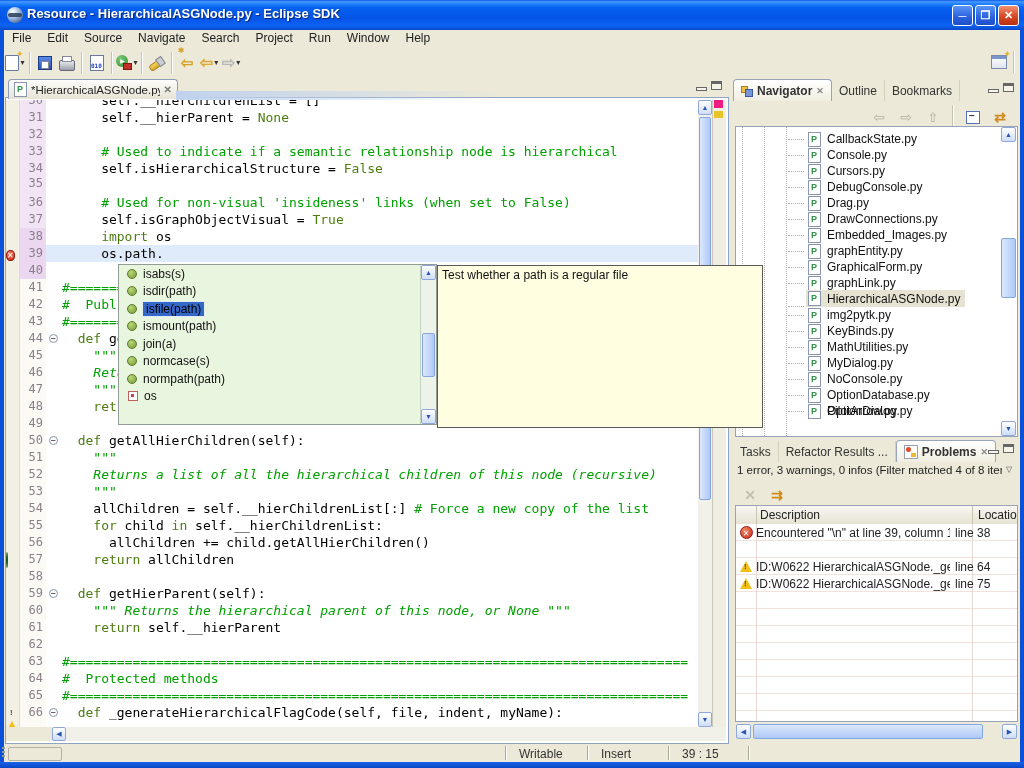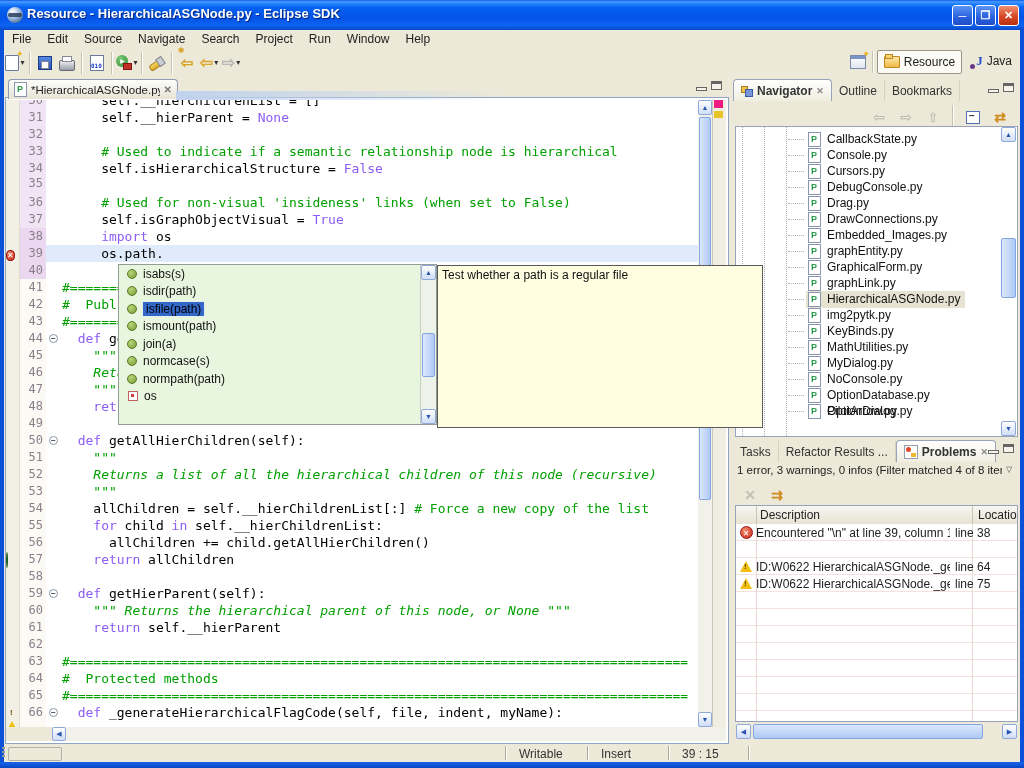--- a/index.html
+++ b/index.html
@@ -14,21 +14,21 @@
     background:radial-gradient(circle at 35% 30%,#eef4fc 10%,#9ab6dc 45%,#31507c 95%)}
   #app-icon::after{content:"";position:absolute;left:1px;top:6px;width:14px;height:4px;background:#22344e;border-radius:2px;opacity:.8}
   .winbtn{top:5px;width:21px;height:21px;border:1px solid #fff;border-radius:3px;color:#fff;
     display:flex;align-items:center;justify-content:center;font-size:11px;font-weight:bold;box-sizing:border-box;
     background:linear-gradient(#5a95f5,#2a60dd 60%,#1e4fc8)}
   .winbtn.close{background:linear-gradient(#f09070,#d84826 55%,#b83010)}
   #edge-l{left:0;top:30px;width:4px;height:733px;background:#0a50d8}
   #edge-r{left:1020px;top:30px;width:4px;height:733px;background:#0a50d8}
   #edge-b{left:0;top:762px;width:1024px;height:6px;background:linear-gradient(#1a63ea,#0a48c4)}
   
-  #menubar{left:4px;top:30px;width:1016px;height:17px;display:flex;align-items:center}
+  #menubar{left:4px;top:30px;width:1016px;height:17px;display:flex;align-items:flex-start}
   .menu-item{padding:1px 8px;color:#222;font-size:12px}
   #toolbar{left:4px;top:47px;width:1016px;height:31px;display:flex;align-items:center}
   .tsep{width:1px;height:22px;background:#c6c2ae;border-right:1px solid #fff;margin:0 3px}
   .tbtn{display:inline-flex;align-items:center;justify-content:center;min-width:22px;height:24px;position:relative}
   .dd{font-size:8px;color:#333;margin-left:1px}
   .ib{display:inline-block;position:relative}
   .i-new-wizard{width:12px;height:14px;background:#fff;border:1px solid #6a7a9a;border-radius:1px}
   .i-new-wizard::after{content:"✦";position:absolute;right:-5px;top:-7px;color:#e8b420;font-size:9px}
   .i-save{width:12px;height:12px;background:linear-gradient(#5a8ae0,#2a55b8);border:1px solid #1a3a88}
   .i-save::after{content:"";position:absolute;left:2px;bottom:0;width:6px;height:6px;background:#fff;border:1px solid #889}
@@ -72,21 +72,21 @@
   .chrome.max{border-top-width:3px}
   #ed-view{left:6px;top:100px;width:692px;height:627px;overflow:hidden;background:#fff}
   .l-marker{left:0;top:0;width:13px;height:627px;background:#f2f0e4;border-right:1px solid #e0ddd0}
   .l-gutter{left:14px;top:0;width:26px;height:627px;background:#fbfaf5}
   .l-diff1{left:14px;top:0;width:26px;height:128px;background:#f1e5f5}
   .l-diff2{left:14px;top:128px;width:26px;height:51px;background:#ebd7f0}
   .l-cur{left:40px;height:17px;right:0;background:#dfeafa}
   .crow{left:0;right:0;height:17px}
   .lnum{position:absolute;left:14px;width:23px;text-align:right;font:12px/17px "DejaVu Sans Mono",monospace;color:#8a7f8a}
   .ltext{position:absolute;left:56px;font:13px/17px "DejaVu Sans Mono",monospace;white-space:pre}
-  .sc{color:#000}.sk{color:#8b5cf6}.scm{color:#00a000}.sd{color:#00a000;font-style:italic}
+  .sc{color:#000}.sk{color:#4d7c0f}.scm{color:#00a000}.sd{color:#00a000;font-style:italic}
   .fold-dot{position:absolute;left:43px;top:4px;width:9px;height:9px;border-radius:50%;border:1px solid #8a98a8;
     background:#fff;color:#556;font:bold 8px/8px "DejaVu Sans Mono",monospace;text-align:center;box-sizing:border-box}
   .mk{position:absolute;left:0;top:2px}
   .ic-error{width:13px;height:13px;border-radius:50%;background:radial-gradient(circle at 35% 30%,#f08868,#cc2818);
     border:1px solid #981410;color:#fff;font:bold 8px/13px "DejaVu Sans",sans-serif;text-align:center;box-sizing:border-box}
   .ic-error::after{content:"✕"}
   .ic-warning{width:0;height:0;border-left:6px solid transparent;border-right:6px solid transparent;border-bottom:11px solid #f2c014;position:relative}
   .ic-warning::after{content:"!";position:absolute;left:-2px;top:1px;font:bold 8px/10px "Liberation Sans",sans-serif;color:#6a4a00}
   .ic-occurrence{width:10px;height:10px;border-radius:50%;background:radial-gradient(circle at 35% 30%,#8ed08e,#2a7a2a);border:1px solid #1e5a1e}
   
@@ -220,30 +220,20 @@
       <span class="ib i-forward"></span>
       <span class="dd">▾</span>
     </span>
   </div>
 
 <div class="abs" id="persp">
   <span class="tbtn">
       <span class="ib i-open-perspective"></span>
     </span>
   <span class="tsep"></span>
-  <span id="persp-btns" style="display:inline-flex;gap:8px">
-      <span class="persp-btn active">
-        <span class="ib i-resource-perspective i-folder"></span>
-        <span>Resource</span>
-      </span>
-      <span class="persp-btn">
-        <span class="ib i-java-perspective"></span>
-        <span>Java</span>
-      </span>
-    </span>
 </div>
 
 <div class="abs" id="ed-frame"></div>
 <div class="abs" id="ed-tab">
   <span class="i-py"></span>
   <span style="font-size:11.5px;white-space:nowrap;overflow:hidden">*HierarchicalASGNode.py</span>
   <span class="tab-close">✕</span>
 </div>
 <div class="abs" id="tab-swoosh"></div>
 <div class="abs chrome min" style="left:696px;top:82px"></div>
@@ -572,21 +562,21 @@
           <span class="lbl">GraphicalForm.py</span>
         </span>
       </div>
       <div class="titem" style="top: 148px; width: 100%;">
         <span class="stub"></span>
         <span class="lblwrap">
           <span class="i-py"></span>
           <span class="lbl">graphLink.py</span>
         </span>
       </div>
-      <div class="titem sel" style="top: 164px; width: 100%;">
+      <div class="titem sel" style="top: 164px; width: 100%; align-items: flex-end;">
         <span class="stub"></span>
         <span class="lblwrap">
           <span class="i-py"></span>
           <span class="lbl">HierarchicalASGNode.py</span>
         </span>
       </div>
       <div class="titem" style="top: 180px; width: 100%;">
         <span class="stub"></span>
         <span class="lblwrap">
           <span class="i-py"></span>

